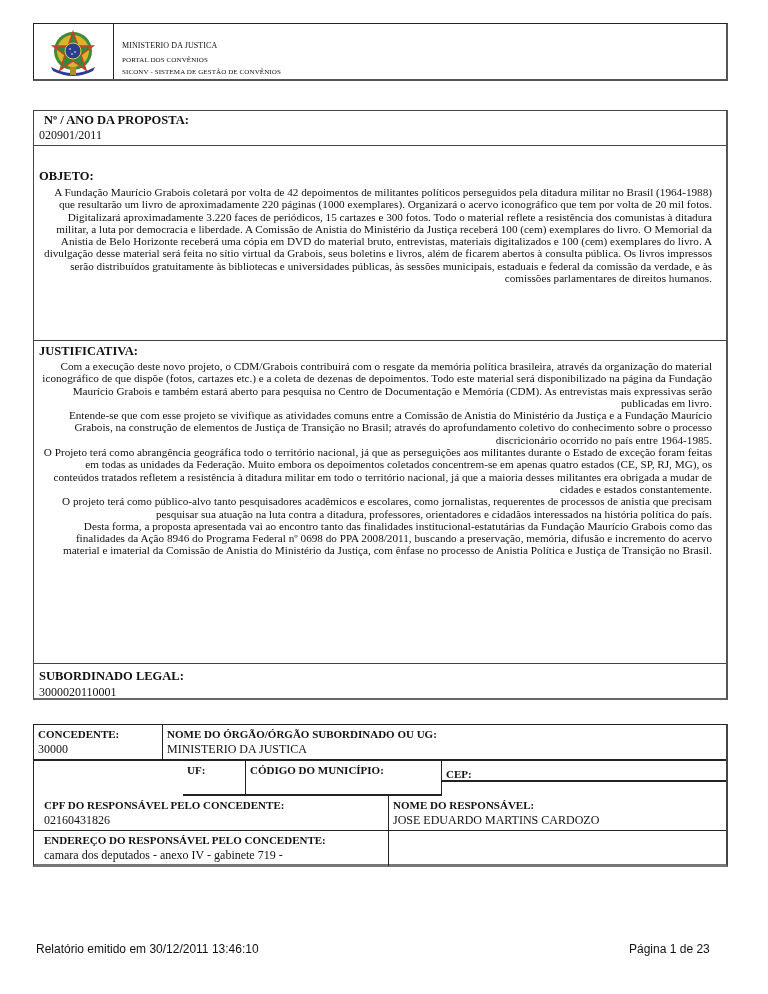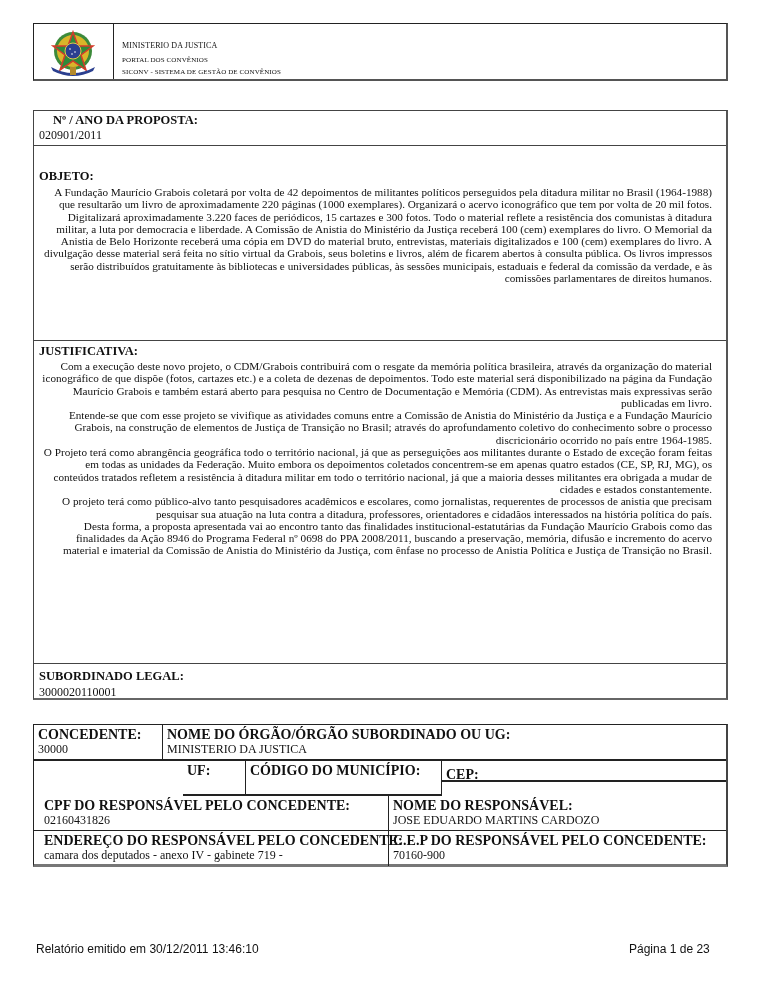--- a/index.html
+++ b/index.html
@@ -22,21 +22,21 @@
     .sec { position: absolute; left: 0; right: 0; border-bottom: 1px solid #444; }
     .label { font-weight: bold; font-size: 12.5px; line-height: 15px; position: absolute; left: 0px; }
     .val { font-size: 12px; line-height: 15px; position: absolute; left: 0px; }
     .para { font-size: 11.2px; line-height: 12.3px; position: absolute; left: 0px; right: 14px; text-align: right; }
     .para p { margin: 0; }
 
     
     .conc-box { left: 33px; top: 724px; width: 695px; height: 143px; border: 1px solid #222;
                 border-right: 2px solid #444; border-bottom: 3px solid #777; box-sizing: border-box; }
     .cell { position: absolute; box-sizing: border-box; }
-    .cell .lbl { font-weight: bold; font-size: 14px; line-height: 15px; position: absolute; left: 4px; top: 2px; white-space: nowrap; }
+    .cell .lbl { font-weight: bold; font-size: 11px; line-height: 15px; position: absolute; left: 4px; top: 2px; white-space: nowrap; }
     .cell .v { font-size: 12px; line-height: 15px; position: absolute; left: 4px; top: 17px; white-space: nowrap; }
 
     .footer { font-family: "Liberation Sans", "DejaVu Sans", sans-serif; font-size: 12px; top: 942px; }
   </style>
 </head>
 <body>
 
 <div class="abs header-box">
   <div class="logo-cell">
     <svg width="60" height="48" viewBox="0 0 60 48">
@@ -52,21 +52,21 @@
     </svg>
   </div>
   <div class="hdr-text hdr-t1">MINISTERIO DA JUSTICA</div>
   <div class="hdr-text hdr-t2">PORTAL DOS CONVÊNIOS</div>
   <div class="hdr-text hdr-t3">SICONV - SISTEMA DE GESTÃO DE CONVÊNIOS</div>
 </div>
 
 <div class="abs main-box">
 
   <div class="sec" style="top:0; height:34px;">
-    <div class="label" style="left:19px; top:2px;">Nº / ANO DA PROPOSTA:</div>
+    <div class="label" style="left:10px; top:2px;">Nº / ANO DA PROPOSTA:</div>
     <div class="val" style="left:5px; top:17px;">020901/2011</div>
   </div>
 
 
   <div class="sec" style="top:56px; height:173px;">
     <div class="label" style="left:5px; top:2px;">OBJETO:</div>
     <div class="para" style="left:5px; top:19px;">
       <p>A Fundação Maurício Grabois coletará por volta de 42 depoimentos de militantes políticos perseguidos pela ditadura militar no Brasil (1964-1988) que resultarão um livro de aproximadamente 220 páginas (1000 exemplares). Organizará o acervo iconográfico que tem por volta de 20 mil fotos. Digitalizará aproximadamente 3.220 faces de periódicos, 15 cartazes e 300 fotos. Todo o material reflete a resistência dos comunistas à ditadura militar, a luta por democracia e liberdade. A Comissão de Anistia do Ministério da Justiça receberá 100 (cem) exemplares do livro. O Memorial da Anistia de Belo Horizonte receberá uma cópia em  DVD do material bruto, entrevistas, materiais digitalizados e 100 (cem) exemplares do livro. A divulgação desse material será feita no sítio virtual da Grabois, seus boletins e livros, além de ficarem abertos à consulta pública. Os livros impressos serão distribuídos gratuitamente às bibliotecas e universidades públicas, às sessões municipais, estaduais e federal da comissão da verdade, e às comissões parlamentares de direitos humanos.</p>
     </div>
   </div>
@@ -118,20 +118,16 @@
   </div>
   <div class="cell" style="left:355px; top:71px; right:0; height:35px; border-bottom:1px solid #222;">
     <div class="lbl">NOME DO RESPONSÁVEL:</div>
     <div class="v">JOSE EDUARDO MARTINS CARDOZO</div>
   </div>
 
   <div class="cell" style="left:0; top:106px; width:355px; height:35px; border-right:1px solid #222;">
     <div class="lbl" style="left:10px;">ENDEREÇO DO RESPONSÁVEL PELO CONCEDENTE:</div>
     <div class="v" style="left:10px;">camara dos deputados - anexo IV - gabinete 719 -</div>
   </div>
-  <div class="cell" style="left:355px; top:106px; right:0; height:35px;">
-    <div class="lbl">C.E.P DO RESPONSÁVEL PELO CONCEDENTE:</div>
-    <div class="v">70160-900</div>
-  </div>
 </div>
 
 <div class="abs footer" style="left:36px;">Relatório emitido em 30/12/2011 13:46:10</div>
 <div class="abs footer" style="left:629px;">Página 1 de  23</div>
 
 </body></html>

